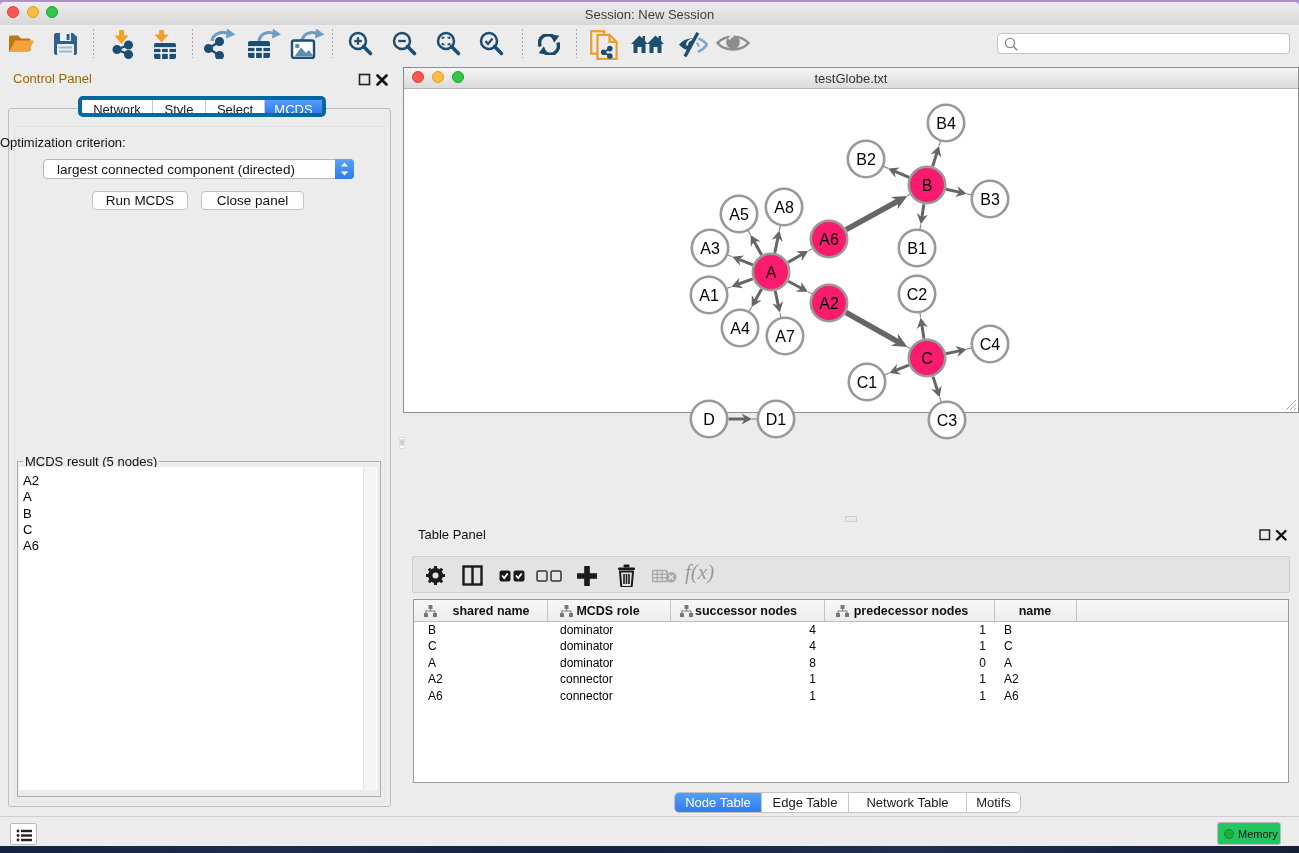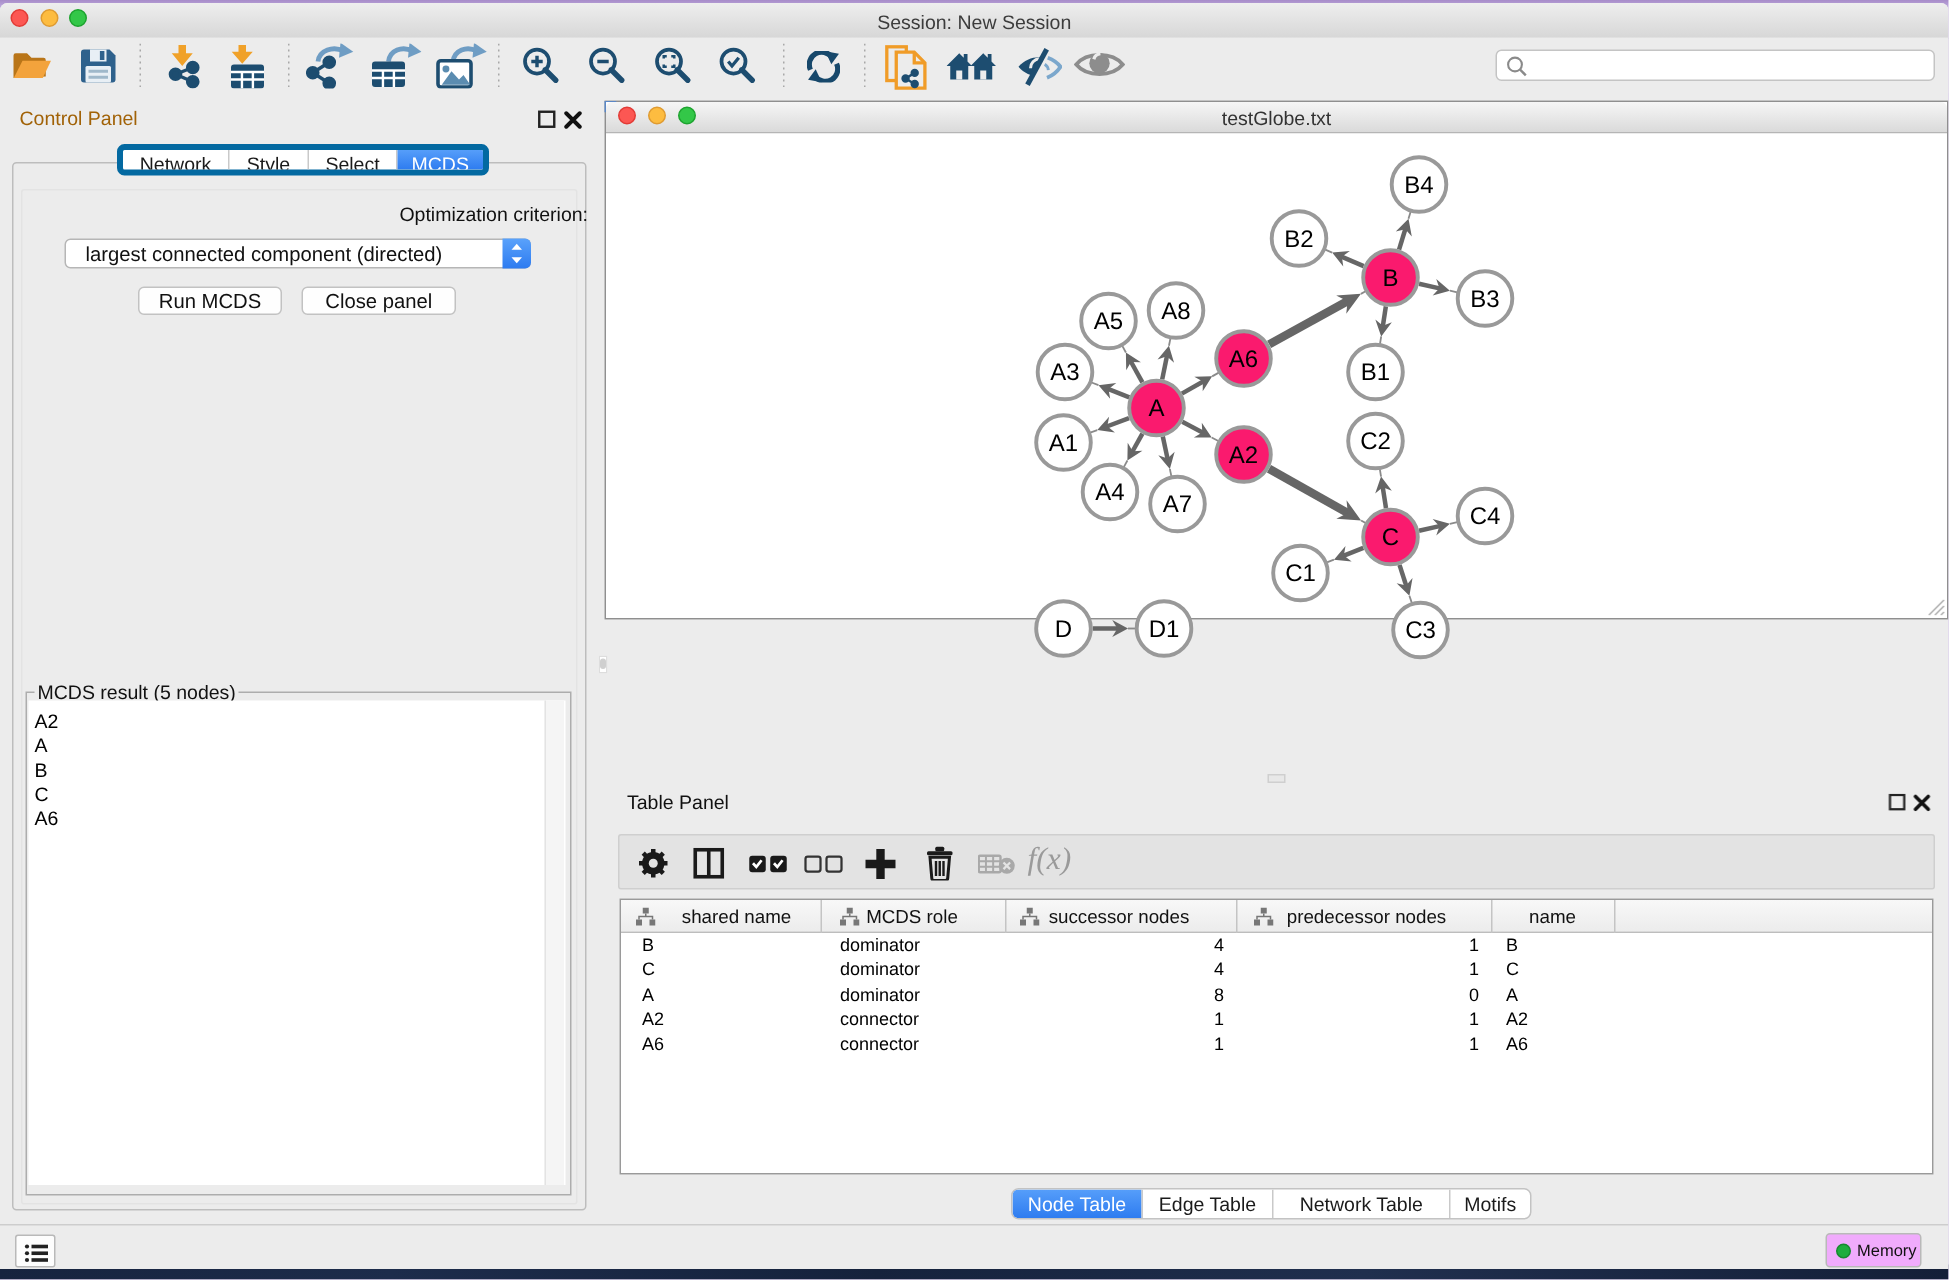--- a/index.html
+++ b/index.html
@@ -21,36 +21,36 @@
 .sep { position:absolute; top:4px; width:1px; height:29px;
   background-image:linear-gradient(#a8a8a8 40%, rgba(0,0,0,0) 0%);
   background-size:1px 4px; }
 .ticon { position:absolute; top:3px; }
 #searchbox { position:absolute; left:997px; top:8px; width:293px; height:21px;
   background:#fff; border:1px solid #c4c4c4; border-radius:4px; }
 #statusbar { position:absolute; left:0; top:814px; width:1299px; height:30px;
   border-top:1px solid #cdcdcd; background:#ececec; }
 #listbtn { position:absolute; left:10px; top:6px; width:27px; height:22px; background:#fdfdfd;
   border:1px solid #b9b9b9; border-radius:2px; }
-#membtn { position:absolute; left:1217px; top:5px; width:64px; height:23px; background:#f0abfc;
+#membtn { position:absolute; left:1217px; top:5px; width:64px; height:23px; background:#22c55e;
   border:1px solid #b9b9b9; border-radius:3px; font-size:11px; color:#111; }
 #membtn .dot { position:absolute; left:6px; top:6px; width:10px; height:10px; border-radius:50%;
   background:#1fad3e; border:1px solid #178a30; }
 #membtn .mt { position:absolute; left:20px; top:5px; }
 
 #cpanel { position:absolute; left:0; top:60px; width:392px; height:752px; }
 #cptitle { position:absolute; left:13px; top:9px; font-size:13px; color:#a16207; }
 #cpbox { position:absolute; left:8px; top:46px; width:383px; height:699px;
   border:1px solid #bdbdbd; border-radius:3px; background:#ececec; }
 #cptabs { position:absolute; left:78px; top:34px; height:21px; display:flex; z-index:5;
   background:#fff; border:4px solid #0369a1; border-radius:5px; overflow:hidden; }
 .cptab { font-size:13px; color:#1a1a1a; text-align:center; line-height:19px; border-right:1px solid #c9c9c9; }
 .cptab:last-child { border-right:none; }
 .cptab.on { background:linear-gradient(#569efa,#2e7cf0); color:#fff; }
-#optlabel { position:absolute; left:0; top:73px; width:392px; text-align:right; font-size:13px; color:#111; }
+#optlabel { position:absolute; left:0; top:73px; width:392px; text-align:left; font-size:13px; color:#111; }
 #combo { position:absolute; left:43px; top:97px; width:311px; height:20px; background:#fff;
   border:1px solid #b6b6b6; border-radius:4px; }
 #combo .ct { position:absolute; left:13px; top:2px; font-size:13.5px; color:#111; }
 #combo .spin { position:absolute; right:-1px; top:-1px; width:19px; height:20px;
   background:linear-gradient(#5aa2fb,#2d7bf0); border-radius:0 4px 4px 0; }
 .btn { position:absolute; height:19px; background:#fefefe; border:1px solid #c2c2c2;
   border-radius:4px; font-size:13.5px; color:#111; text-align:center; line-height:17px; }
 #fieldset { position:absolute; left:17px; top:392px; width:364px; height:344px; }
 #fieldset .fsb { position:absolute; left:0; top:7px; width:100%; height:336px; border:1px solid #adadad; }
 #fieldset .leg { position:absolute; left:6px; top:0; background:#ececec; padding:0 2px; font-size:13px; color:#111; }
@@ -378,21 +378,21 @@
 #nettb .n1 { left:8px;  background:#fc5753; border:1px solid #e23b36; }
 #nettb .n2 { left:28px; background:#fdbc40; border:1px solid #df9b31; }
 #nettb .n3 { left:48px; background:#33c748; border:1px solid #1da32f; }
 #nettitle { text-align:center; font-size:13px; color:#333; padding-top:3px; }
 #tpanel { position:absolute; left:403px; top:520px; width:896px; height:294px; font-family:"Liberation Sans",sans-serif; }
 #tptitle { position:absolute; left:15px; top:5px; font-size:13px; color:#111; }
 #tptb { position:absolute; left:9px; top:34px; width:878px; height:37px; background:#e3e3e3; border:1px solid #cfcfcf; border-radius:2px;text-align:center; }
 #ttable { position:absolute; left:10px; top:77px; width:876px; height:184px; background:#fff; border:1px solid #9a9a9a; }
 #thead { position:absolute; left:0; top:0; width:100%; height:22px; background:linear-gradient(#f8f8f8,#ececec); border-bottom:1px solid #bdbdbd; }
 .hsep { position:absolute; top:0; width:1px; height:22px; background:#c4c4c4; }
-.hl { position:absolute; top:4px; font-size:12.5px; color:#111; transform:translateX(-50%); white-space:nowrap; }
+.hl { position:absolute; top:4px; font-size:12.5px; color:#111; transform:translateX(-50%); white-space:nowrap;font-weight:bold; }
 .hic { position:absolute; top:5px; }
 #trows { position:absolute; left:0; top:22px; width:100%; }
 .tr { position:relative; height:16.4px; font-size:12px; color:#000; }
 .tr span { position:absolute; top:1px; }
 .c1 { left:14px; } .c2 { left:146px; }
 .c3 { left:256px; width:146px; text-align:right; }
 .c4 { left:410px; width:162px; text-align:right; }
 .c5 { left:590px; }
 #btabs { position:absolute; left:271px; top:270px; height:21px; display:flex; background:#fff; border:1px solid #c3c3c3; border-radius:5px; overflow:hidden; }
 .btab { font-size:13px; color:#1a1a1a; text-align:center; line-height:19px; border-right:1px solid #c9c9c9; }

